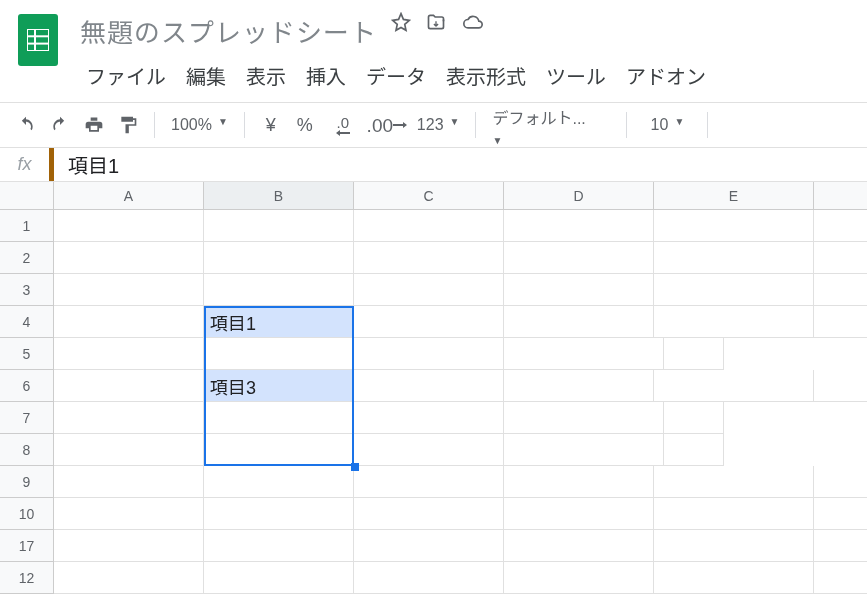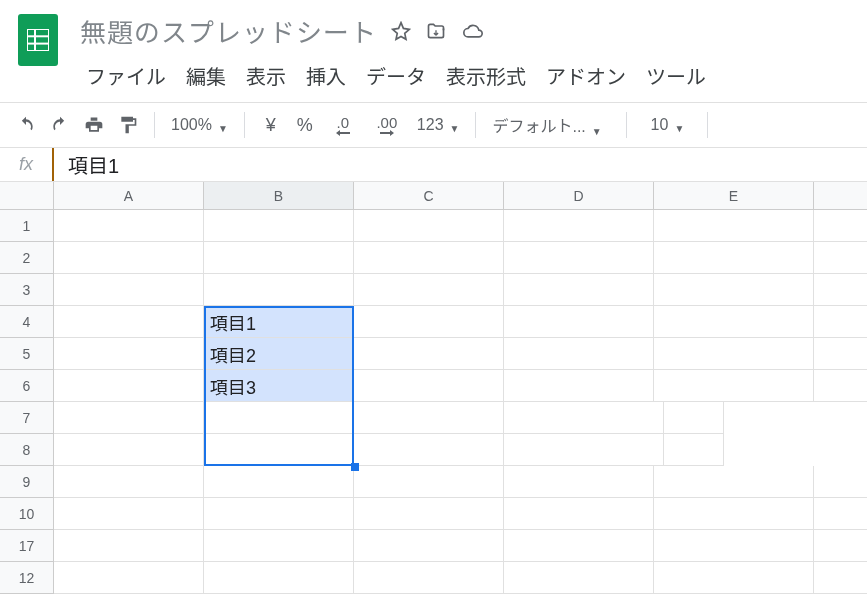--- a/index.html
+++ b/index.html
@@ -5,38 +5,38 @@
   * { box-sizing: border-box; margin: 0; padding: 0; font-family: Arial, "Noto Sans JP", sans-serif; }
   body { width: 867px; height: 616px; overflow: hidden; background: #fff; color: #3c4043; }
 
   
   .header { display: flex; padding: 8px 8px 0 8px; }
   .logo-wrap { width: 60px; display:flex; align-items:flex-start; justify-content:center; padding-top:6px;}
   .logo { width: 40px; height: 52px; background:#0f9d58; border-radius:3px; display:flex; align-items:center; justify-content:center; }
   .logo svg { fill:#fff; }
 
   .title-area { flex:1; }
-  .title-row { display:flex; align-items:center; gap:14px; padding: 4px 0 4px 12px;}
+  .title-row { display:flex; align-items:flex-start; gap:14px; padding: 4px 0 4px 12px;}
   .doc-title { font-size: 26px; color:#80868b; letter-spacing:1px; }
   .title-icons { display:flex; gap:14px; align-items:center; color:#5f6368; }
   .title-icons span { font-size:20px; cursor:pointer; }
 
   .menubar { display:flex; gap:8px; padding: 6px 0 10px 12px; font-size:20px; color:#3c4043; }
   .menubar span { padding: 2px 6px; cursor:pointer; }
 
   
   .toolbar { display:flex; align-items:center; height:46px; border-top:1px solid #e0e0e0; border-bottom:1px solid #e0e0e0; padding: 0 10px; gap:2px; color:#5f6368; }
   .tbtn { min-width:32px; height:32px; display:flex; align-items:center; justify-content:center; cursor:pointer; font-size:18px; }
   .sep { width:1px; height:26px; background:#dadce0; margin: 0 8px; }
-  .combo { display:flex; align-items:flex-end; gap:6px; cursor:pointer; padding:0 6px; font-size:16px;}
+  .combo { display:flex; align-items:flex-start; gap:6px; cursor:pointer; padding:0 6px; font-size:16px;}
   .caret { font-size:10px; color:#5f6368; }
 
   
   .formula { display:flex; align-items:center; height:34px; border-bottom:1px solid #e0e0e0; }
-  .fx { width:54px; text-align:center; font-style:italic; color:#9aa0a6; font-size:18px; border-right:2px solid #a16207; height:100%; display:flex; align-items:center; justify-content:center;}
+  .fx { width:54px; text-align:center; font-style:italic; color:#9aa0a6; font-size:18px; border-right:5px solid #a16207; height:100%; display:flex; align-items:center; justify-content:center;}
   .formula-input { flex:1; padding: 0 14px; font-size:20px; color:#202124; }
 
   
   .grid { position:relative; user-select:none; }
   .corner { width:54px; height:28px; border-right:1px solid #ccc; border-bottom:1px solid #ccc; background:#f8f9fa; position:absolute; left:0; top:0;}
   .colhead { position:absolute; top:0; left:54px; display:flex; height:28px; }
   .ch { border-right:1px solid #ccc; border-bottom:1px solid #ccc; background:#f8f9fa; display:flex; align-items:center; justify-content:center; font-size:14px; color:#5f6368;}
   .rowhead { position:absolute; top:28px; left:0; width:54px; }
   .rh { height:32px; border-right:1px solid #ccc; border-bottom:1px solid #ccc; background:#f8f9fa; display:flex; align-items:center; justify-content:center; font-size:14px; color:#5f6368;}
   .cells { position:absolute; top:28px; left:54px; }
@@ -93,22 +93,22 @@
         </span>
       </div>
     </div>
     <div class="menubar">
       <span>ファイル</span>
       <span>編集</span>
       <span>表示</span>
       <span>挿入</span>
       <span>データ</span>
       <span>表示形式</span>
+      <span>ツール</span>
       <span>アドオン</span>
-      <span>ツール</span>
     </div>
   </div>
 </div>
 
 <div class="toolbar">
   <div class="tbtn">
     <svg width="20" height="20" viewBox="0 0 24 24" fill="#5f6368">
         <path d="M12 5V2L7 7l5 5V8c3.3 0 6 2.7 6 6 0 1-.3 2-.7 2.8l1.5 1.5C19.5 17 20 15.6 20 14c0-5-4-9-8-9z"></path>
       </svg>
   </div>
@@ -134,32 +134,32 @@
   </div>
   <div class="sep"></div>
   <div class="tbtn" style="font-size:18px;">¥</div>
   <div class="tbtn" style="font-size:18px;">%</div>
   <div class="tbtn" style="width:40px;font-size:15px;flex-direction:column;line-height:1;">
      <span>.0</span>
      <svg width="14" height="6" viewBox="0 0 14 6" fill="#5f6368">
         <path d="M0 3l4-3v2h10v2H4v2z"></path>
       </svg>
   </div>
-  <div class="tbtn" style="width:44px;font-size:15px;flex-direction:column;line-height:1;text-align:center;">
+  <div class="tbtn" style="width:44px;font-size:19px;flex-direction:row;line-height:1;text-align:center;">
      <span>.00</span>
      <svg width="14" height="6" viewBox="0 0 14 6" fill="#5f6368">
         <path d="M14 3l-4-3v2H0v2h10v2z"></path>
       </svg>
   </div>
   <div class="combo">
     <span>123</span>
     <span class="caret">▼</span>
   </div>
   <div class="sep"></div>
-  <div class="combo" style="min-width:130px;">
+  <div class="combo" style="min-width:130px;flex-direction:column;">
     <span>デフォルト...</span>
     <span class="caret">▼</span>
   </div>
   <div class="sep"></div>
   <div class="combo" style="min-width:60px;justify-content:center;">
     <span>10</span>
     <span class="caret">▼</span>
   </div>
   <div class="sep"></div>
 </div>
@@ -222,21 +222,20 @@
       <div class="row">
         <div class="cell cA"></div>
         <div class="cell cB sel">項目1</div>
         <div class="cell cC"></div>
         <div class="cell cD"></div>
         <div class="cell cE"></div>
         <div class="cell cF"></div>
       </div>
       <div class="row">
         <div class="cell cA"></div>
-        <div class="cell cB sel">項目2</div>
         <div class="cell cC"></div>
         <div class="cell cD"></div>
         <div class="cell cE"></div>
         <div class="cell cF"></div>
       </div>
       <div class="row">
         <div class="cell cA"></div>
         <div class="cell cB sel">項目3</div>
         <div class="cell cC"></div>
         <div class="cell cD"></div>

